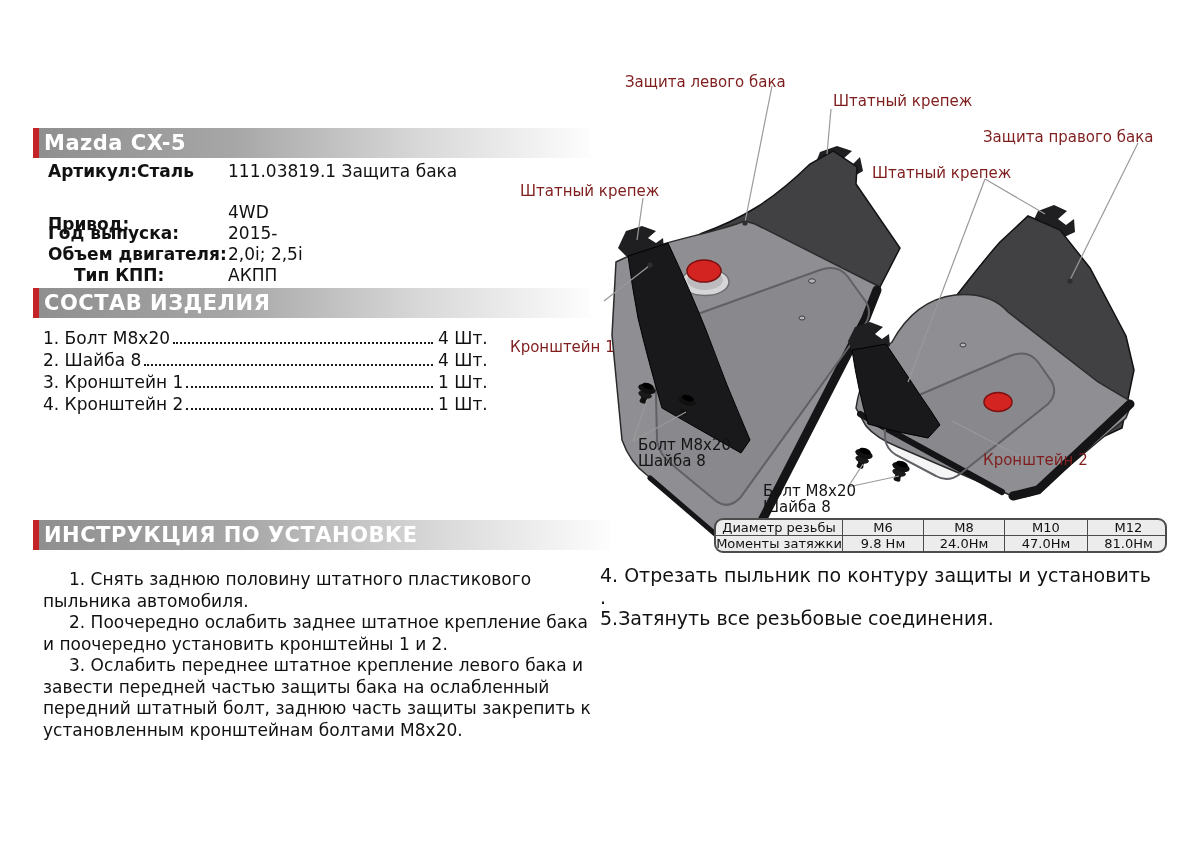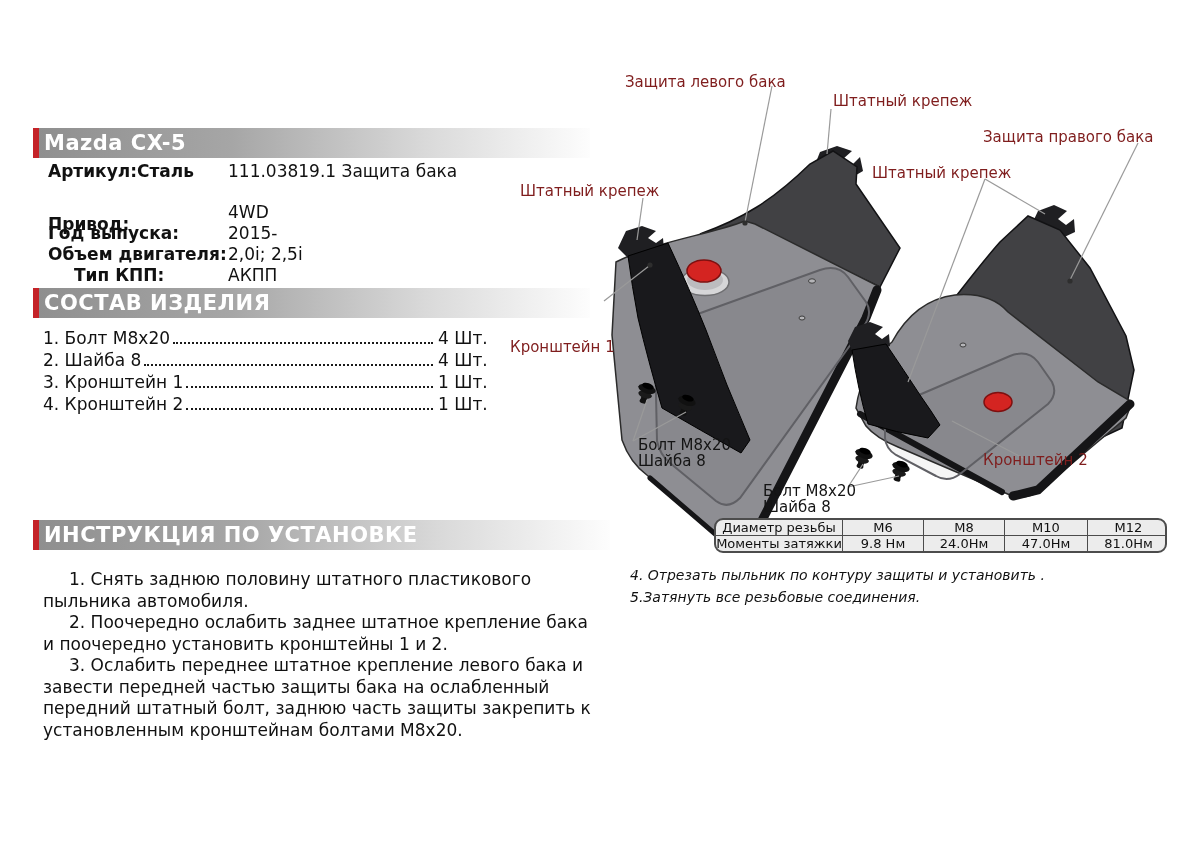--- a/index.html
+++ b/index.html
@@ -15,22 +15,22 @@
   .spec-value{font-size:17px;}
   
   .part-row{display:flex;align-items:flex-end;width:443px;height:22px;font-size:17px;}
   .part-name{white-space:nowrap;}
   .part-dots{flex:1;border-bottom:2px dotted #1a1a1a;margin:0 5px 4px 3px;}
   .part-qty{white-space:nowrap;width:48px;}
   
   .instr{position:absolute;left:43px;width:549px;font-size:17px;line-height:21.5px;
          text-align:left;}
   .instr p{margin:0;text-indent:26px;}
-  .steps-right{position:absolute;left:630px;top:565px;width:555px;font-size:14px;
-               line-height:21.5px;font-style:italic;}
+  .steps-right{position:absolute;left:600px;top:565px;width:555px;font-size:19px;
+               line-height:21.5px;}
   .steps-right p{margin:0;}
   
   .dlabel{position:absolute;font-size:15px;color:#7f1d1d;white-space:nowrap;}
   .dlabel2{position:absolute;font-size:15px;color:#141414;line-height:16px;white-space:nowrap;}
   
   .ttable{position:absolute;left:714px;top:518px;width:449px;
           border:2px solid #4c4c4c;border-radius:9px;overflow:hidden;
           display:grid;grid-template-columns:126px 80px 80px 82px 81px;background:#4c4c4c;
           grid-gap:1px;}
   .ttable div{background:#ececec;font-size:13px;line-height:15px;text-align:center;

